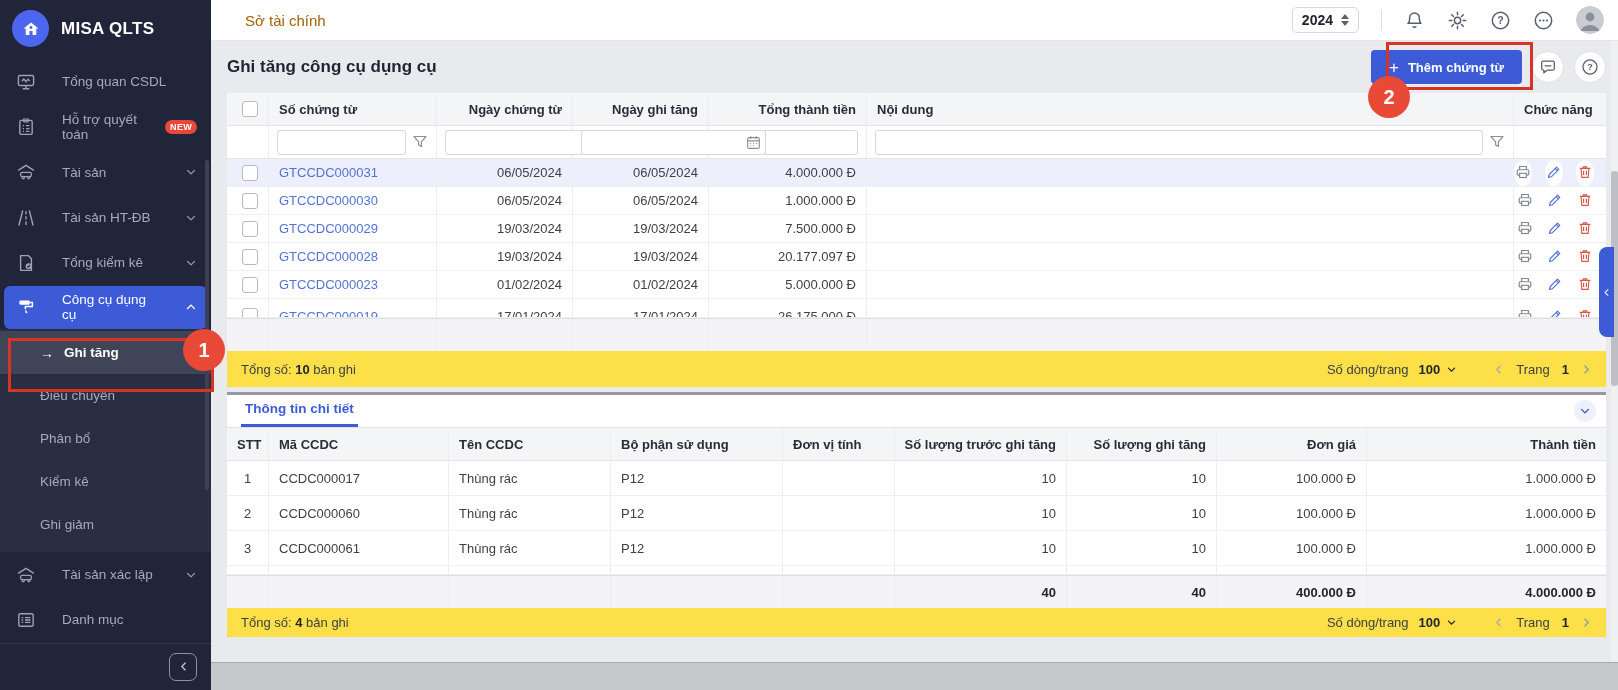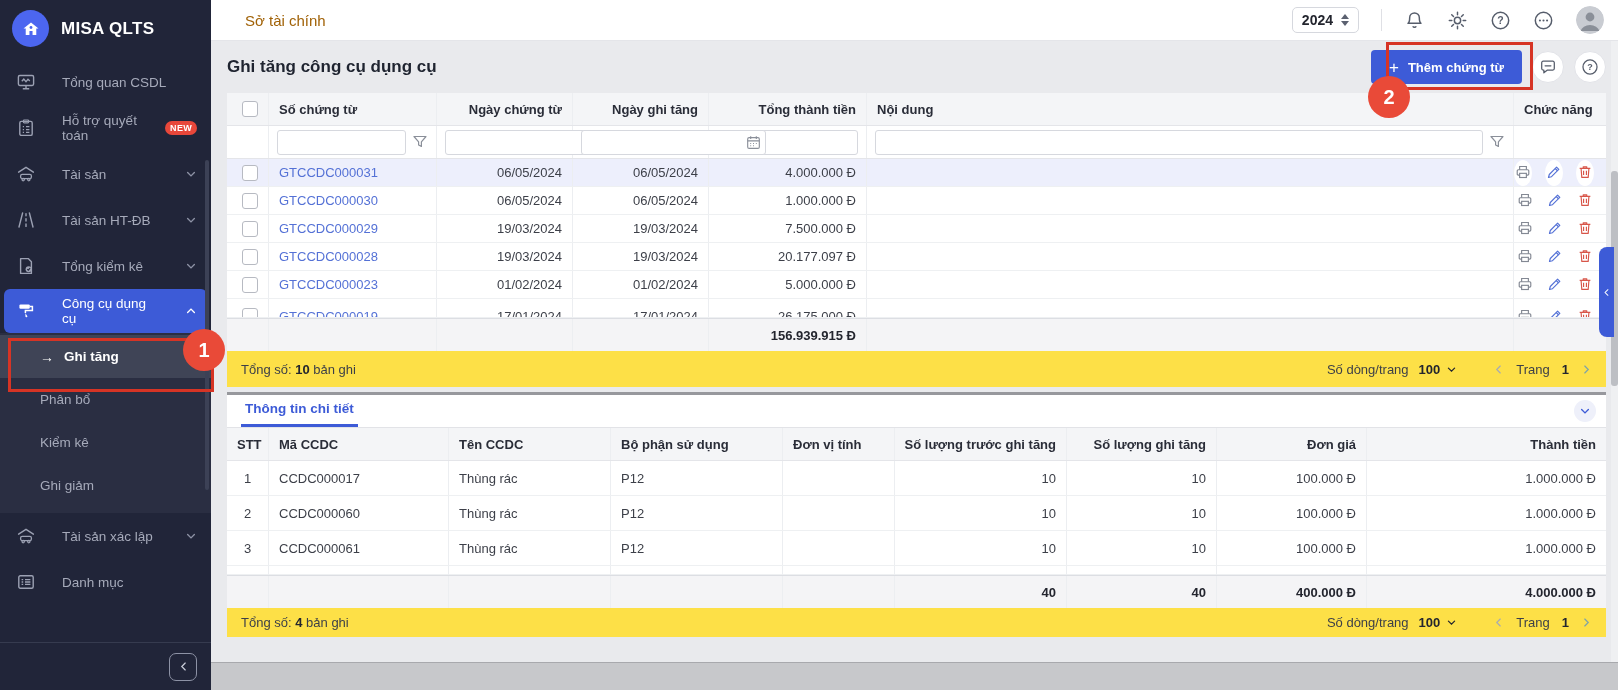--- a/index.html
+++ b/index.html
@@ -301,20 +301,23 @@
         </svg>
       </span>
   </div>
 
   <div id="submenu">
     <div class="sub-item active">
       <span class="sub-arrow">→</span>
       <span>Ghi tăng</span>
     </div>
     <div class="sub-item">
+      <span>Điều chuyển</span>
+    </div>
+    <div class="sub-item">
       <span>Phân bổ</span>
     </div>
     <div class="sub-item">
       <span>Kiểm kê</span>
     </div>
     <div class="sub-item">
       <span>Ghi giảm</span>
     </div>
   </div>
 
@@ -665,21 +668,20 @@
             </svg>
           </span>
       </div>
     </div>
 
     <div class="g1 totrow">
       <div class="c"></div>
         <div class="c"></div>
         <div class="c"></div>
         <div class="c"></div>
-      <div class="c r">156.939.915 Đ</div>
       <div class="c"></div>
         <div class="c"></div>
     </div>
   </div>
 
   <div class="pager">
     <span>Tổng số:</span>&nbsp;<span class="bold">10</span>&nbsp;<span>bản ghi</span>
     <div class="pager-right">
       <span>Số dòng/trang</span>
       <span class="pp">

